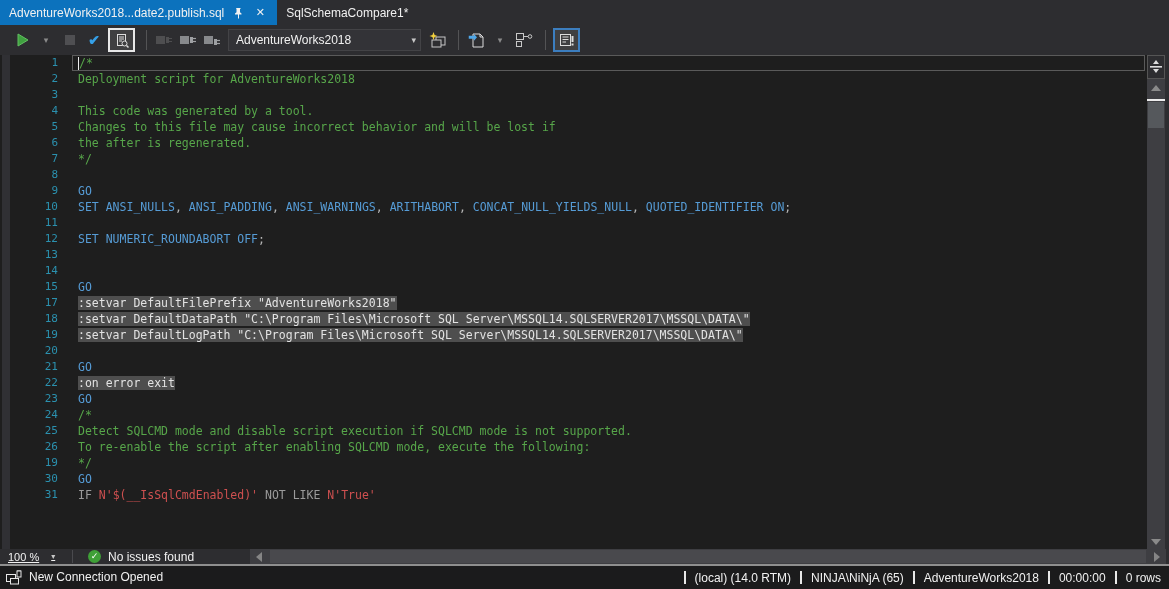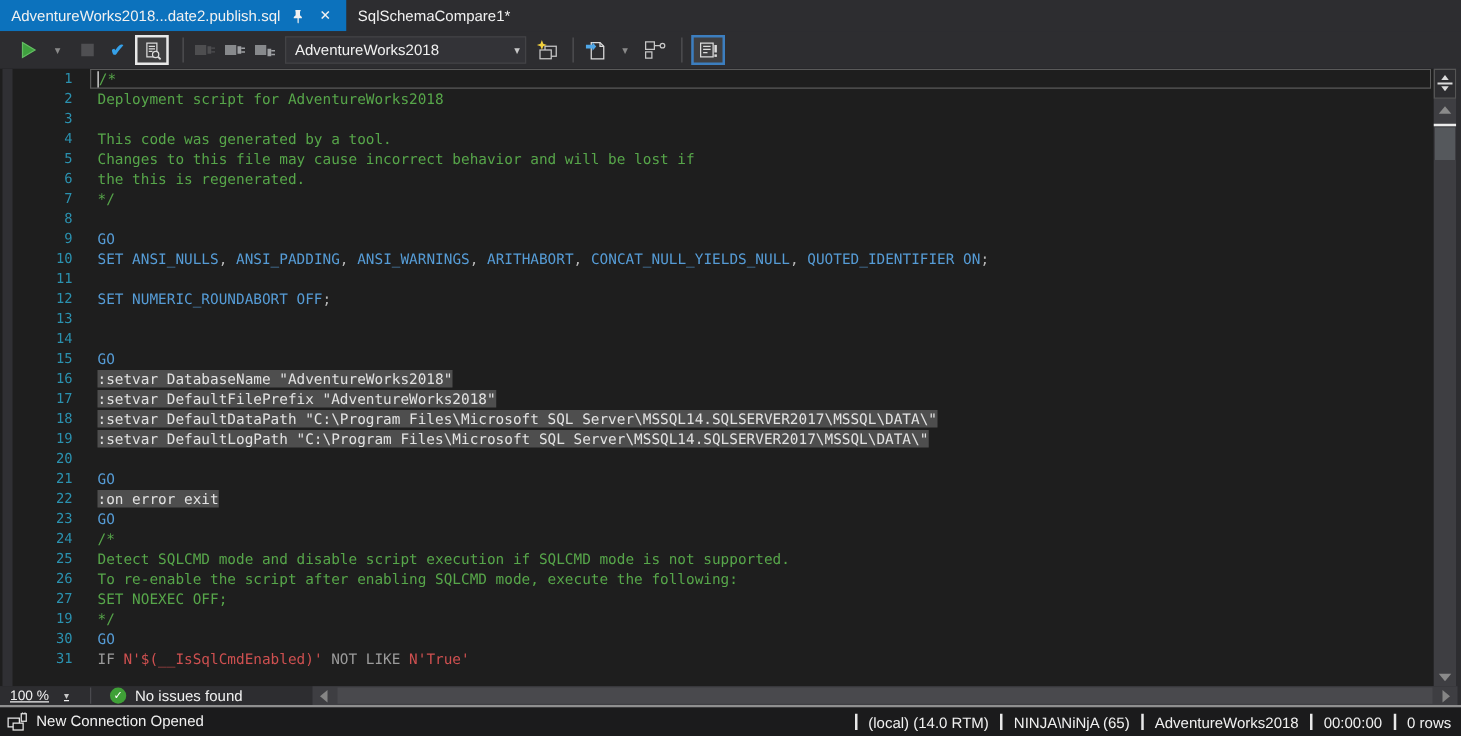--- a/index.html
+++ b/index.html
@@ -185,42 +185,40 @@
   </div>
 
   <div class="editor">
     <div class="indicator-strip"></div>
     <div class="code-lines">
         <div class="code-line current"><div class="ln">1</div><div class="lw"><span class="caret"></span><span class="tok-cmt">/*</span></div></div>
         <div class="code-line"><div class="ln">2</div><div class="lw"><span class="tok-cmt">Deployment script for AdventureWorks2018</span></div></div>
         <div class="code-line"><div class="ln">3</div><div class="lw"></div></div>
         <div class="code-line"><div class="ln">4</div><div class="lw"><span class="tok-cmt">This code was generated by a tool.</span></div></div>
         <div class="code-line"><div class="ln">5</div><div class="lw"><span class="tok-cmt">Changes to this file may cause incorrect behavior and will be lost if</span></div></div>
-        <div class="code-line"><div class="ln">6</div><div class="lw"><span class="tok-cmt">the this is regenerated.</span></div></div>
+        <div class="code-line"><div class="ln">6</div><div class="lw"><span class="tok-cmt">the after is regenerated.</span></div></div>
         <div class="code-line"><div class="ln">7</div><div class="lw"><span class="tok-cmt">*/</span></div></div>
         <div class="code-line"><div class="ln">8</div><div class="lw"></div></div>
         <div class="code-line"><div class="ln">9</div><div class="lw"><span class="tok-kw">GO</span></div></div>
         <div class="code-line"><div class="ln">10</div><div class="lw"><span class="tok-kw">SET ANSI_NULLS</span><span class="tok-pn">, </span><span class="tok-kw">ANSI_PADDING</span><span class="tok-pn">, </span><span class="tok-kw">ANSI_WARNINGS</span><span class="tok-pn">, </span><span class="tok-kw">ARITHABORT</span><span class="tok-pn">, </span><span class="tok-kw">CONCAT_NULL_YIELDS_NULL</span><span class="tok-pn">, </span><span class="tok-kw">QUOTED_IDENTIFIER ON</span><span class="tok-pn">;</span></div></div>
         <div class="code-line"><div class="ln">11</div><div class="lw"></div></div>
         <div class="code-line"><div class="ln">12</div><div class="lw"><span class="tok-kw">SET NUMERIC_ROUNDABORT OFF</span><span class="tok-pn">;</span></div></div>
         <div class="code-line"><div class="ln">13</div><div class="lw"></div></div>
         <div class="code-line"><div class="ln">14</div><div class="lw"></div></div>
         <div class="code-line"><div class="ln">15</div><div class="lw"><span class="tok-kw">GO</span></div></div>
-        <div class="code-line"><div class="ln">16</div><div class="lw"><span class="tok-cmd">:setvar DatabaseName "AdventureWorks2018"</span></div></div>
         <div class="code-line"><div class="ln">17</div><div class="lw"><span class="tok-cmd">:setvar DefaultFilePrefix "AdventureWorks2018"</span></div></div>
         <div class="code-line"><div class="ln">18</div><div class="lw"><span class="tok-cmd">:setvar DefaultDataPath "C:\Program Files\Microsoft SQL Server\MSSQL14.SQLSERVER2017\MSSQL\DATA\"</span></div></div>
         <div class="code-line"><div class="ln">19</div><div class="lw"><span class="tok-cmd">:setvar DefaultLogPath "C:\Program Files\Microsoft SQL Server\MSSQL14.SQLSERVER2017\MSSQL\DATA\"</span></div></div>
         <div class="code-line"><div class="ln">20</div><div class="lw"></div></div>
         <div class="code-line"><div class="ln">21</div><div class="lw"><span class="tok-kw">GO</span></div></div>
         <div class="code-line"><div class="ln">22</div><div class="lw"><span class="tok-cmd">:on error exit</span></div></div>
         <div class="code-line"><div class="ln">23</div><div class="lw"><span class="tok-kw">GO</span></div></div>
         <div class="code-line"><div class="ln">24</div><div class="lw"><span class="tok-cmt">/*</span></div></div>
         <div class="code-line"><div class="ln">25</div><div class="lw"><span class="tok-cmt">Detect SQLCMD mode and disable script execution if SQLCMD mode is not supported.</span></div></div>
         <div class="code-line"><div class="ln">26</div><div class="lw"><span class="tok-cmt">To re-enable the script after enabling SQLCMD mode, execute the following:</span></div></div>
-        <div class="code-line"><div class="ln">27</div><div class="lw"><span class="tok-cmt">SET NOEXEC OFF;</span></div></div>
         <div class="code-line"><div class="ln">19</div><div class="lw"><span class="tok-cmt">*/</span></div></div>
         <div class="code-line"><div class="ln">30</div><div class="lw"><span class="tok-kw">GO</span></div></div>
         <div class="code-line"><div class="ln">31</div><div class="lw"><span class="tok-gr">IF </span><span class="tok-str">N'$(__IsSqlCmdEnabled)'</span><span class="tok-gr"> NOT LIKE </span><span class="tok-str">N'True'</span></div></div>
       </div>
   </div>
 
   <div class="vscroll">
     <div class="vsplit">
       <svg width="14" height="16" viewBox="0 0 14 16">
         <polygon points="7,1 10,5 4,5" fill="#DCDCDC"></polygon>

